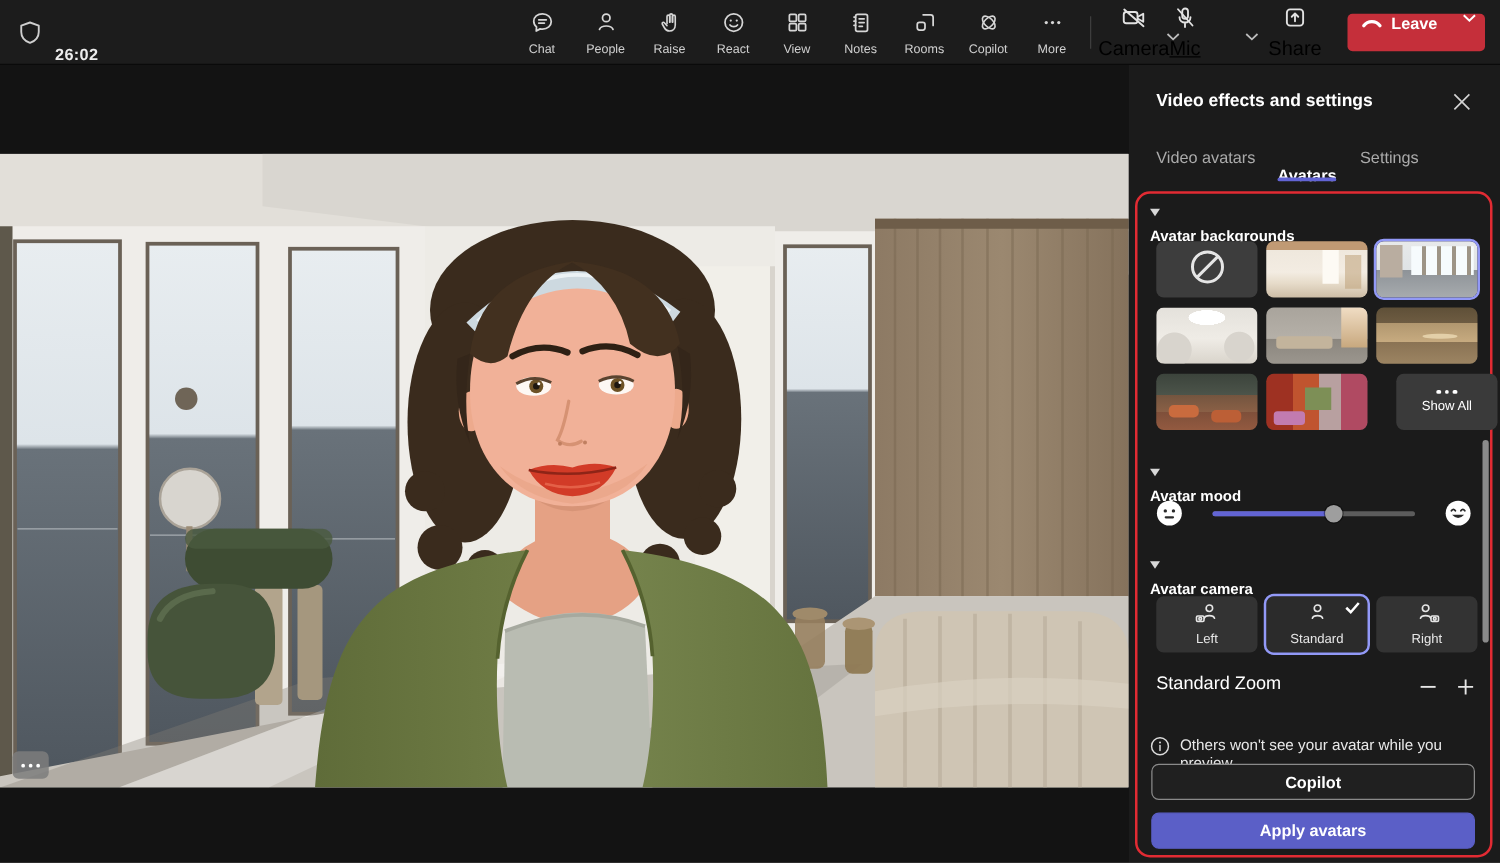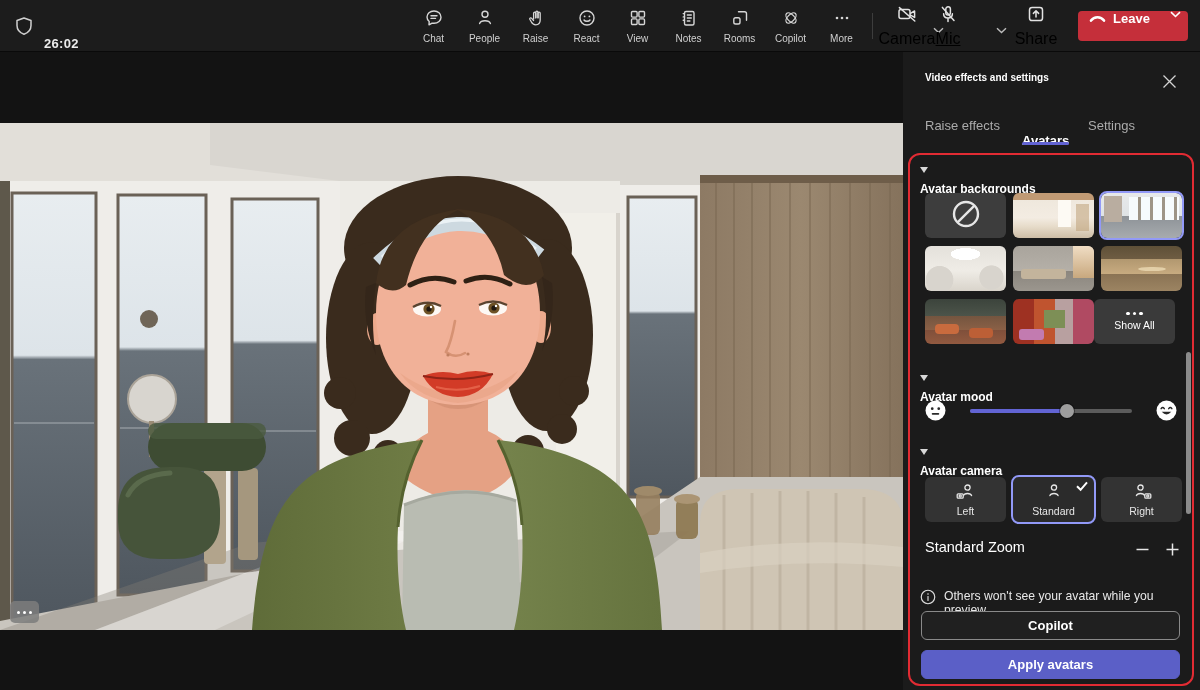--- a/index.html
+++ b/index.html
@@ -23,21 +23,21 @@
 
   
   #main{position:absolute;left:0;top:52px;width:903px;height:638px;background:#131313;}
   #video{position:absolute;left:0;top:71px;width:903px;height:507px;overflow:hidden;}
   #video svg{display:block;}
   #video-more{position:absolute;left:10px;top:478px;width:29px;height:22px;background:rgba(125,125,125,.85);border-radius:5px;display:flex;align-items:center;justify-content:center;gap:3px;cursor:pointer;}
   #video-more i{width:3px;height:3px;border-radius:50%;background:#fff;display:block;}
 
   
   #panel{position:absolute;left:903px;top:52px;width:297px;height:638px;background:#1b1b1b;}
-  #panel-title{position:absolute;left:22px;top:20px;color:#fff;font-size:10px;font-weight:700;}
+  #panel-title{position:absolute;left:22px;top:20px;color:#fff;font-size:14px;font-weight:700;}
   #panel-close{position:absolute;left:255px;top:18px;width:22px;height:22px;display:flex;align-items:center;justify-content:center;cursor:pointer;}
   .tab{position:absolute;top:66px;color:#ababab;font-size:13px;cursor:pointer;}
   .tab.active{color:#fff;font-weight:700;}
   #tab-underline{position:absolute;left:119px;top:90px;width:47px;height:3px;border-radius:2px;background:#6264d4;}
 
   #red-box{position:absolute;left:5px;top:101px;width:286px;height:533px;border:2.5px solid #e22b33;border-radius:12px;}
   .sec-head{position:absolute;display:flex;align-items:flex-start;gap:9px;color:#fff;font-size:12px;font-weight:700;cursor:pointer;flex-direction:column;}
   .sec-head .tri{width:0;height:0;border-left:4.5px solid transparent;border-right:4.5px solid transparent;border-top:6px solid #d8d8d8;}
 
   .tile{position:absolute;width:81px;height:45px;border-radius:6px;background:#3d3d3d;cursor:pointer;overflow:hidden;}
@@ -392,21 +392,21 @@
   </div>
 
   <div id="panel">
     <div id="panel-title">Video effects and settings</div>
     <div id="panel-close">
       <svg width="15" height="15" viewBox="0 0 15 15" stroke="#d4d4d4" stroke-width="1.3">
           <path d="M1.5 1.5 L13.5 13.5 M13.5 1.5 L1.5 13.5"></path>
         </svg>
     </div>
 
-    <span class="tab" style="left:22px;">Raise effects</span>
+    <span class="tab" style="left:22px;">Video avatars</span>
     <span class="tab active" style="left:119px;margin-top:15px;">Avatars</span>
     <span class="tab" style="left:185px;">Settings</span>
     <div id="tab-underline"></div>
 
     <div id="red-box">
 
       <div class="sec-head" style="left:10px;top:12px;">
         <span class="tri"></span>
         <span>Avatar backgrounds</span>
       </div>
@@ -421,21 +421,21 @@
       <div class="tile t-office selected" style="left:191px;top:38px;">
         <span class="check"><svg width="14" height="12" viewBox="0 0 14 12" fill="none" stroke="#fff" stroke-width="2">
               <path d="M2 6.2 L5.6 9.8 L12 2.4"></path>
             </svg></span>
       </div>
       <div class="tile t-white" style="left:15px;top:91px;"></div>
       <div class="tile t-concrete" style="left:103px;top:91px;"></div>
       <div class="tile t-warm" style="left:191px;top:91px;"></div>
       <div class="tile t-terrace" style="left:15px;top:144px;"></div>
       <div class="tile t-red" style="left:103px;top:144px;"></div>
-      <div class="tile show-all" style="left:184px;top:144px;">
+      <div class="tile show-all" style="left:207px;top:144px;">
         <span class="dots3">
             <i></i>
             <i></i>
             <i></i>
           </span>
         <span>Show All</span>
       </div>
 
       <div class="sec-head" style="left:10px;top:220px;">
         <span class="tri"></span>

